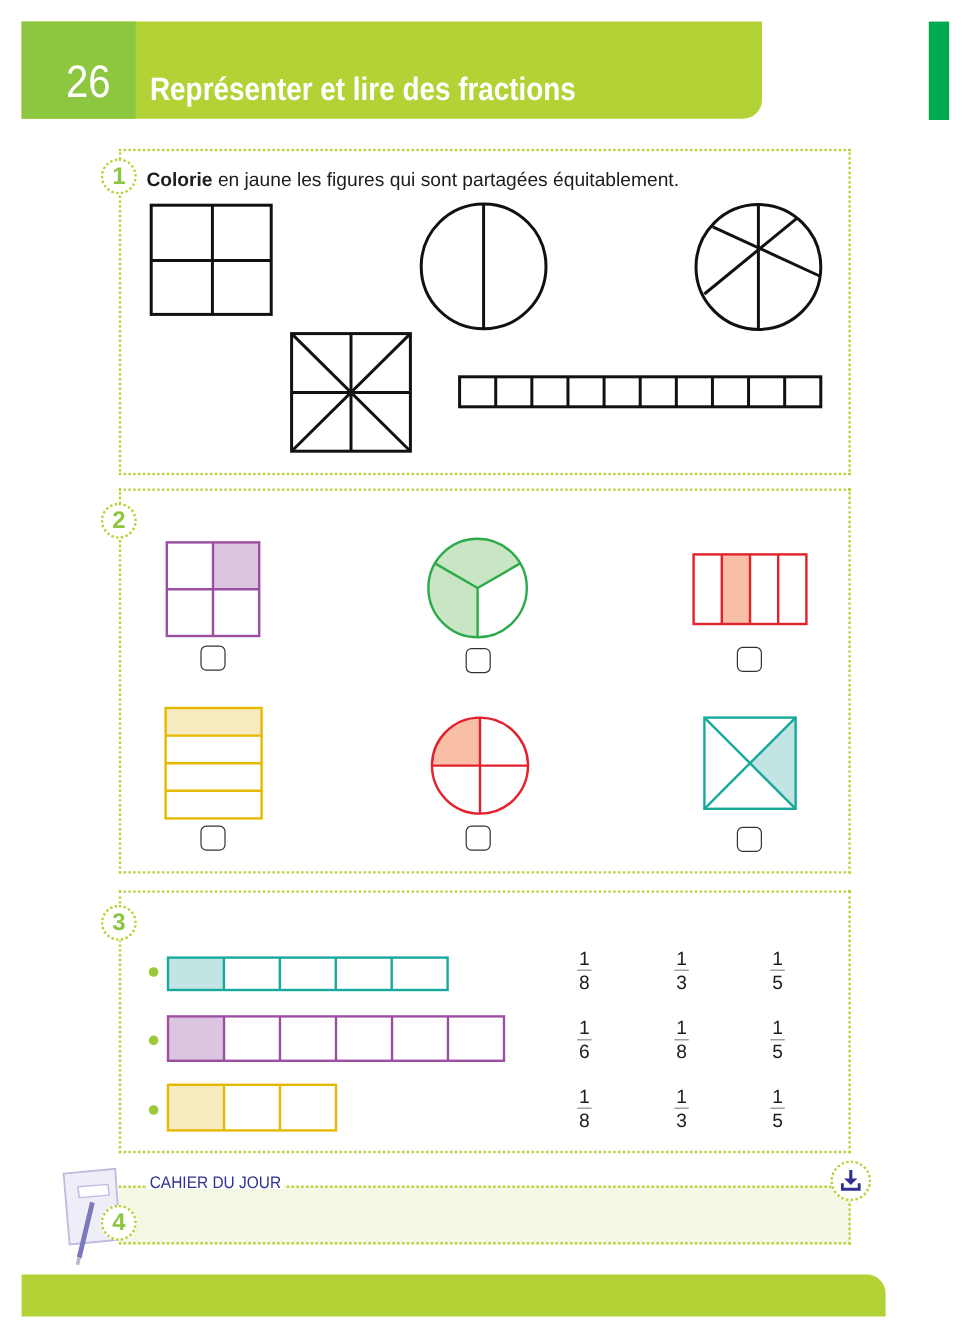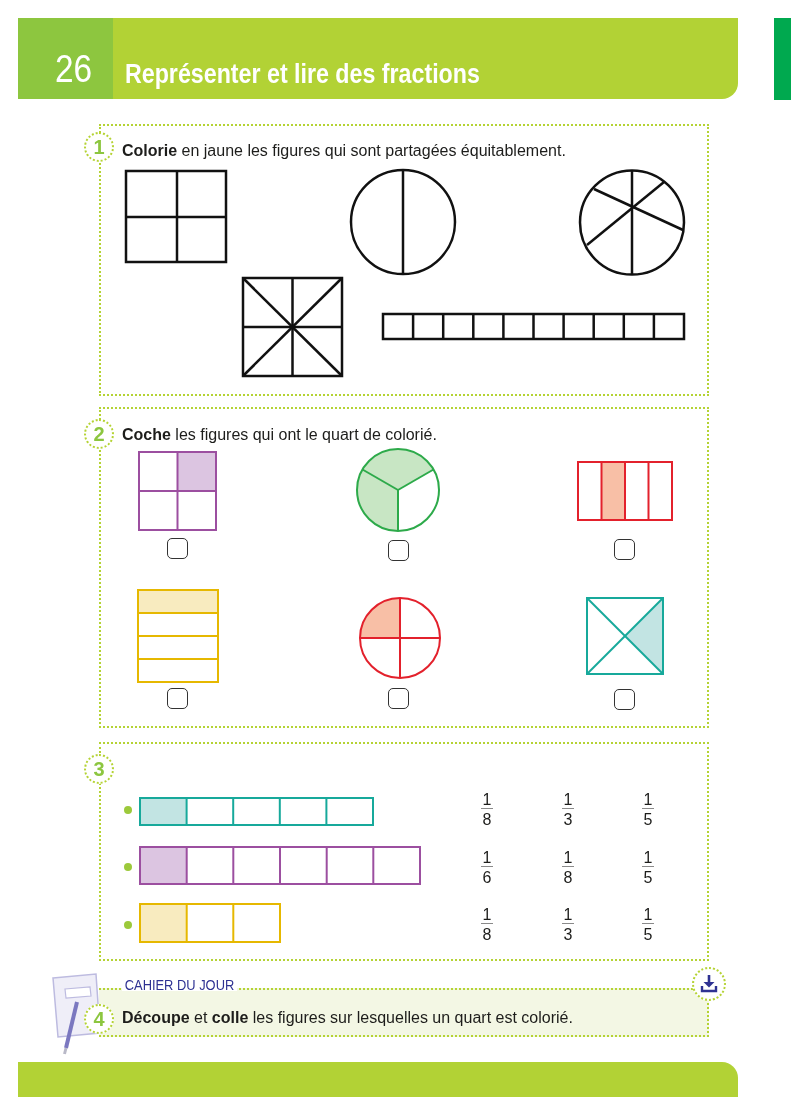--- a/index.html
+++ b/index.html
@@ -1,18 +1,18 @@
 <!DOCTYPE html>
 <html><head>
 <meta charset="utf-8">
 <style>
 html,body{margin:0;padding:0;background:#ffffff;}
 .page{position:relative;width:810px;height:1116px;background:#ffffff;overflow:hidden;font-family:"Liberation Sans",sans-serif;color:#1d1d1b;}
 .abs{position:absolute;}
-.header{left:18px;top:18px;width:720px;height:81px;background:#b2d235;border-bottom-right-radius:16px;}
+.header{left:18px;top:18px;width:617px;height:81px;background:#b2d235;border-bottom-right-radius:16px;}
 .header-num-box{left:0;top:0;width:95px;height:81px;background:#8dc63f;}
 .header-num{left:37px;top:31px;font-size:38px;line-height:40px;color:#ffffff;white-space:nowrap;transform:scaleX(0.88);transform-origin:left top;font-family:"Liberation Sans",sans-serif;}
 .header-title{left:107px;top:41px;font-size:27px;line-height:30px;font-weight:bold;color:#ffffff;white-space:nowrap;transform:scaleX(0.86);transform-origin:left top;font-family:"Liberation Sans",sans-serif;}
 .side-tab{left:774px;top:18px;width:17px;height:82px;background:#00a94f;}
 .box{border:2px dotted #b5d334;box-sizing:border-box;}
 .num-circle{width:30px;height:30px;border:2px dotted #b5d334;border-radius:50%;background:#ffffff;box-sizing:border-box;text-align:center;font-weight:bold;font-size:20px;line-height:26px;color:#8cc63f;font-family:"Liberation Sans",sans-serif;}
 .instr{font-size:16px;line-height:20px;white-space:nowrap;color:#1d1d1b;font-family:"Liberation Sans",sans-serif;}
 .instr .b{font-weight:bold;}
 .checkbox{width:21px;height:21px;border:1.5px solid #333333;border-radius:5px;box-sizing:border-box;background:#ffffff;cursor:pointer;}
 .bullet{width:8px;height:8px;border-radius:50%;background:#9cc93b;}
@@ -89,23 +89,20 @@
       <line x1="152.5" y1="2" x2="152.5" y2="27"></line>
       <line x1="182.6" y1="2" x2="182.6" y2="27"></line>
       <line x1="212.7" y1="2" x2="212.7" y2="27"></line>
       <line x1="242.8" y1="2" x2="242.8" y2="27"></line>
       <line x1="272.9" y1="2" x2="272.9" y2="27"></line>
     </g>
   </svg>
 
   <div class="abs box" style="left:99px;top:407px;width:610px;height:321px;"></div>
   <div class="abs num-circle" style="left:84px;top:419px;">2</div>
-  <div class="abs instr" style="left:122px;top:425px;">
-    <span class="b">Coche</span><span> les figures qui ont le quart de colorié.</span>
-  </div>
 
   <svg class="fig" style="left:137px;top:450px;" width="81" height="82" viewBox="0 0 81 82">
     <rect x="40.5" y="2" width="38.5" height="39" fill="#dcc5e1"></rect>
     <g fill="none" stroke="#9c4fa0" stroke-width="2">
       <rect x="2" y="2" width="77" height="78"></rect>
       <line x1="40.5" y1="2" x2="40.5" y2="80"></line>
       <line x1="2" y1="41" x2="79" y2="41"></line>
     </g>
   </svg>
   <div class="abs checkbox" style="left:167px;top:538px;"></div>
@@ -251,23 +248,20 @@
   <span class="abs cahier-label">CAHIER DU JOUR</span>
 
   <svg class="fig" style="left:45px;top:970px;" width="70" height="90" viewBox="0 0 70 90">
     <polygon points="8,8 51,4 55,63 13,67" fill="#efeef8" stroke="#bdbbe0" stroke-width="1.5"></polygon>
     <polygon points="20,19 45,17 46,26 21,28" fill="#ffffff" stroke="#bdbbe0" stroke-width="1.2"></polygon>
     <line x1="32" y1="32" x2="21" y2="78" stroke="#7b78c0" stroke-width="4" stroke-linecap="butt"></line>
     <line x1="21" y1="78" x2="19.5" y2="84" stroke="#b9b9c8" stroke-width="3"></line>
   </svg>
 
   <div class="abs num-circle" style="left:84px;top:1004px;">4</div>
-  <div class="abs instr" style="left:122px;top:1008px;">
-    <span class="b">Découpe</span><span> et </span><span class="b">colle</span><span> les figures sur lesquelles un quart est colorié.</span>
-  </div>
 
   <div class="abs download">
     <svg width="20" height="20" viewBox="0 0 20 20">
       <line x1="10" y1="1" x2="10" y2="9" stroke="#2e3192" stroke-width="2.6"></line>
       <polygon points="4.5,8 15.5,8 10,13.5" fill="#2e3192"></polygon>
       <path d="M3,12 V17 H17 V12" fill="none" stroke="#2e3192" stroke-width="2.4"></path>
     </svg>
   </div>
 
   <div class="abs footer"></div>

